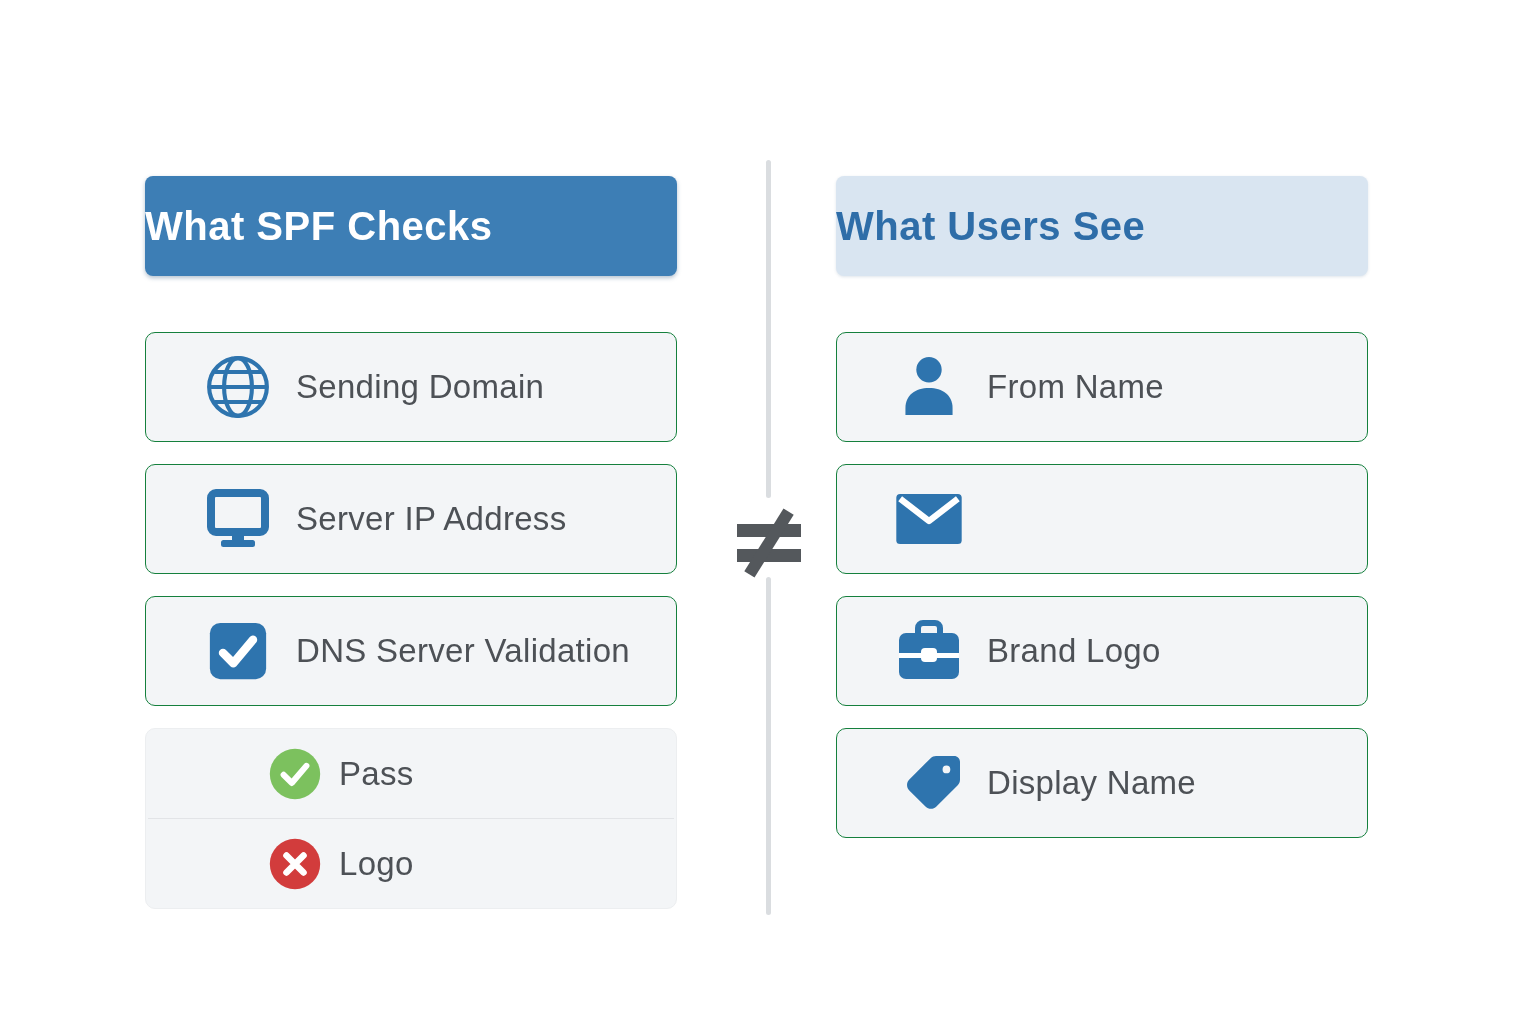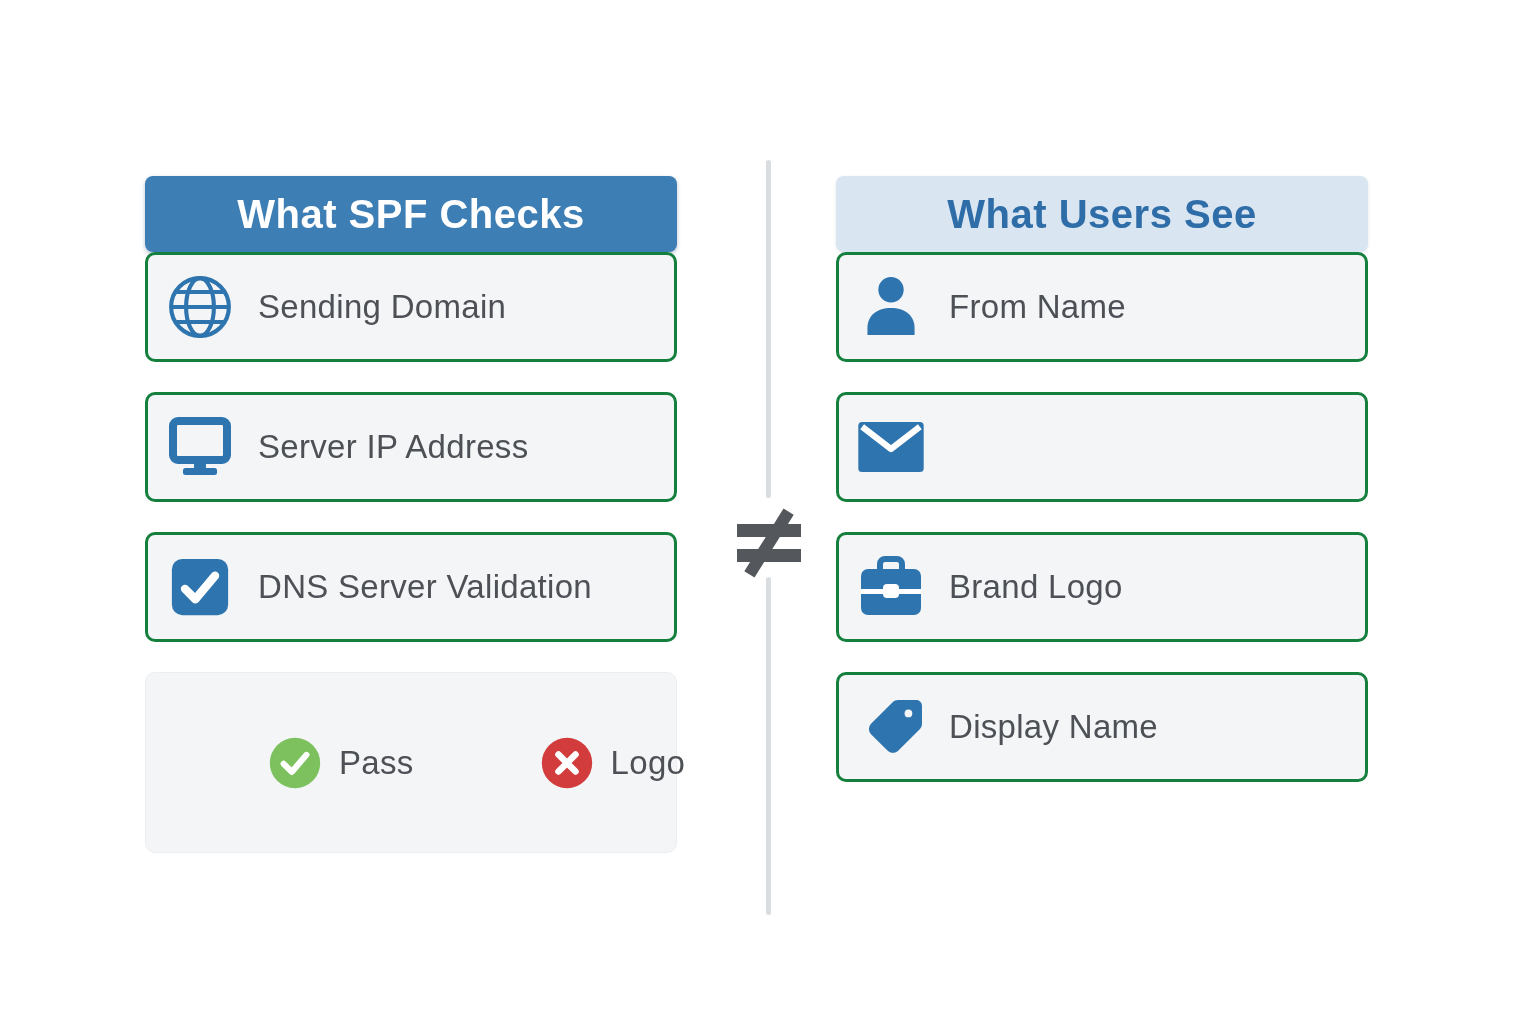--- a/index.html
+++ b/index.html
@@ -4,51 +4,52 @@
 <style>
   * { margin: 0; padding: 0; box-sizing: border-box; }
   html, body { width: 1536px; height: 1024px; background: #ffffff; overflow: hidden; }
   body { font-family: "Liberation Sans", sans-serif; position: relative; }
 
   .column { position: absolute; top: 176px; width: 532px; }
   .column-left  { left: 145px; }
   .column-right { left: 836px; }
 
   .panel-header {
-    height: 76px; border-radius: 8px;
-    display: flex; align-items: center; justify-content: center;
+    height: 100px; border-radius: 8px;
+    display: flex; align-items: center; 
     font-size: 40px; font-weight: bold; letter-spacing: 0.5px;
+    margin-bottom: 56px;
   }
   .panel-header.solid {
     background: #3d7eb5; color: #ffffff;
     box-shadow: 0 2px 4px rgba(40,80,120,0.35);
   }
   .panel-header.light {
     background: #d9e5f1; color: #2e6da8;
     box-shadow: 0 1px 3px rgba(40,80,120,0.15);
   }
 
   .row {
-    height: 110px; margin-bottom: 30px;
-    background: #f3f5f7; border: 3px solid #15803d; border-radius: 10px;
-    display: flex; align-items: center; padding-left: 18px;
+    height: 110px; margin-bottom: 22px;
+    background: #f3f5f7; border: 1px solid #15803d; border-radius: 10px;
+    display: flex; align-items: center; padding-left: 58px;
   }
   .row .icon-box {
     width: 68px; height: 68px; flex: 0 0 68px;
     display: flex; align-items: center; justify-content: center;
     margin-right: 24px;
   }
   .row .row-label, .result-label {
     font-size: 33px; color: #4d5156; letter-spacing: 0.3px;
   }
 
   .results-box {
     height: 181px;
     background: #f3f5f7; border: 1px solid #eceef0; border-radius: 10px;
-    display: flex; 
+    display: flex; flex-direction: column;
   }
   .result-row {
     flex: 1; display: flex; align-items: center; padding-left: 123px;
   }
   .result-row .icon-box {
     width: 52px; height: 52px; flex: 0 0 52px;
     display: flex; align-items: center; justify-content: center;
     margin-right: 18px;
   }
   .results-divider { height: 1px; background: #e2e4e7; margin: 0 2px; }

